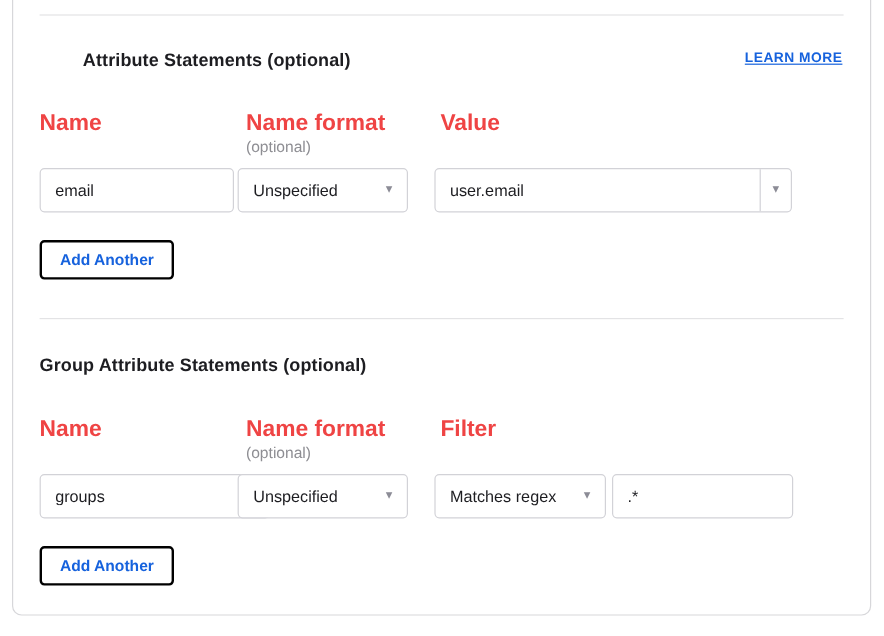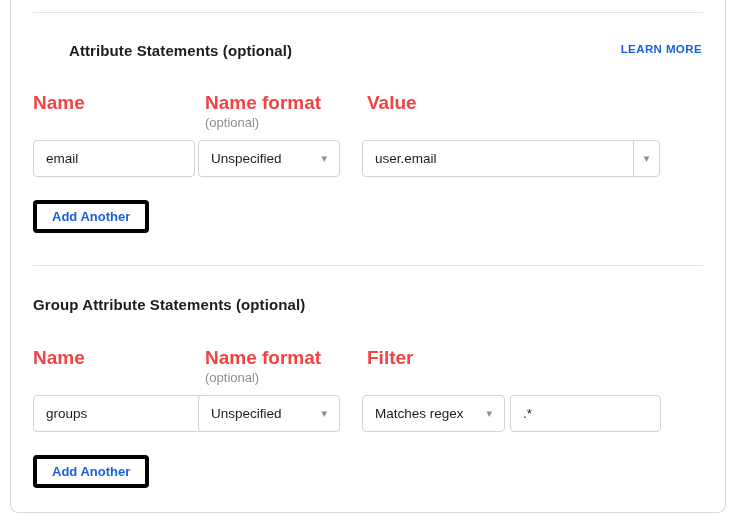--- a/index.html
+++ b/index.html
@@ -31,34 +31,34 @@
   .caret { font-size:11px; color:#8c8c96; line-height:1; }
 
   .combo { position:absolute; height:37px; border:1px solid #d2d2d7; border-radius:4px;
     background:#fff; display:flex; }
   .combo input { flex:1; border:none; outline:none; background:transparent;
     font-family:"Liberation Sans", sans-serif; font-size:13.5px; color:#1d1d21; padding:0 12px; }
   .combo .arrow { width:26px; border-left:1px solid #d2d2d7; display:flex;
     align-items:center; justify-content:center; cursor:pointer; }
 
   .add-btn { position:absolute; left:33px; height:33px; padding:0 15px;
-    background:#fff; border:4px solid #000000; border-radius:4px;
+    background:#fff; border:2px solid #000000; border-radius:4px;
     font-family:"Liberation Sans", sans-serif; font-size:13px; font-weight:bold;
     color:#1662dd; cursor:pointer; }
 </style>
 </head>
 <body>
 
 <div class="stage">
   <div class="card"></div>
 
   <div class="divider" style="top:12px;"></div>
 
   <div class="section-title" style="top:42px;margin-left:36px;">Attribute Statements (optional)</div>
-  <a class="learn-more" style="top:43px;">LEARN MORE</a>
+  <a class="learn-more" style="top:43px;text-decoration:underline;">LEARN MORE</a>
 
   <div class="col-label" style="left:33px; top:92px;">Name</div>
   <div class="col-label" style="left:205px; top:92px;">Name format</div>
   <div class="col-sub" style="left:205px; top:115px;">(optional)</div>
   <div class="col-label" style="left:367px; top:92px;">Value</div>
 
   <input class="txt-input" style="left: 33px; top: 140px; width: 162px;" type="text" value="email">
 
   <div class="select" style="left:198px; top:140px; width:142px;">
     <span>Unspecified</span>

